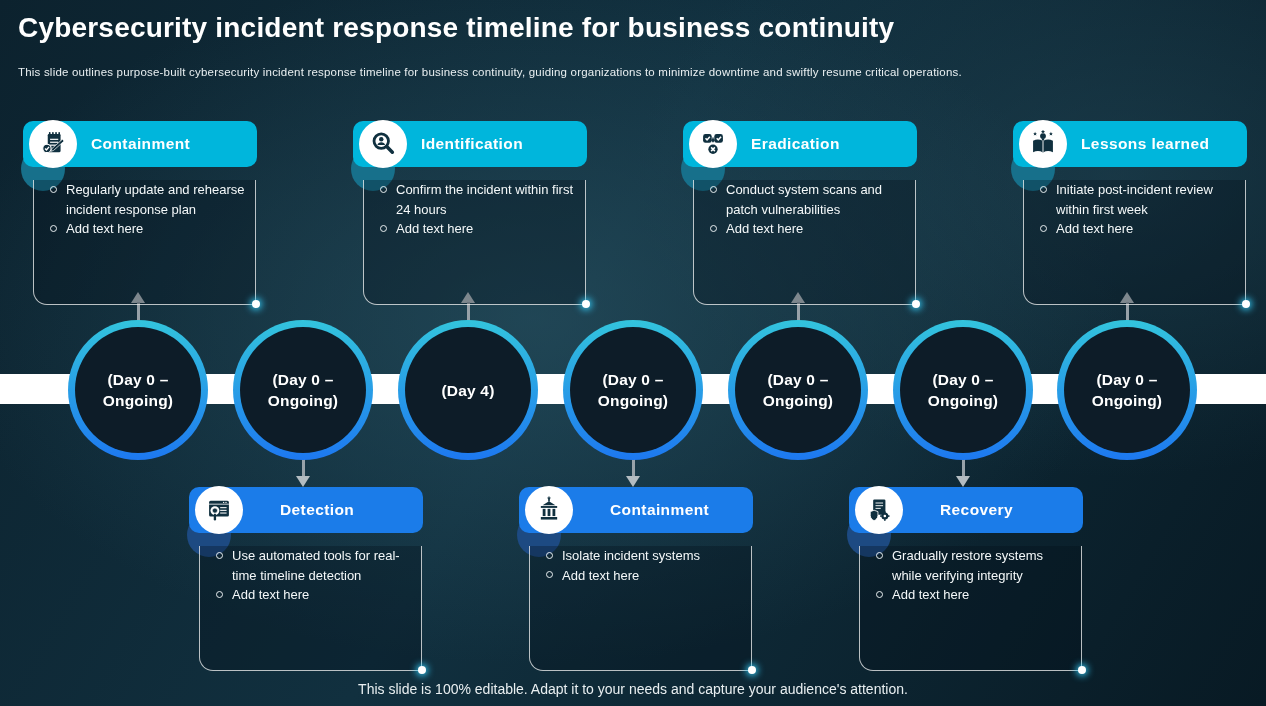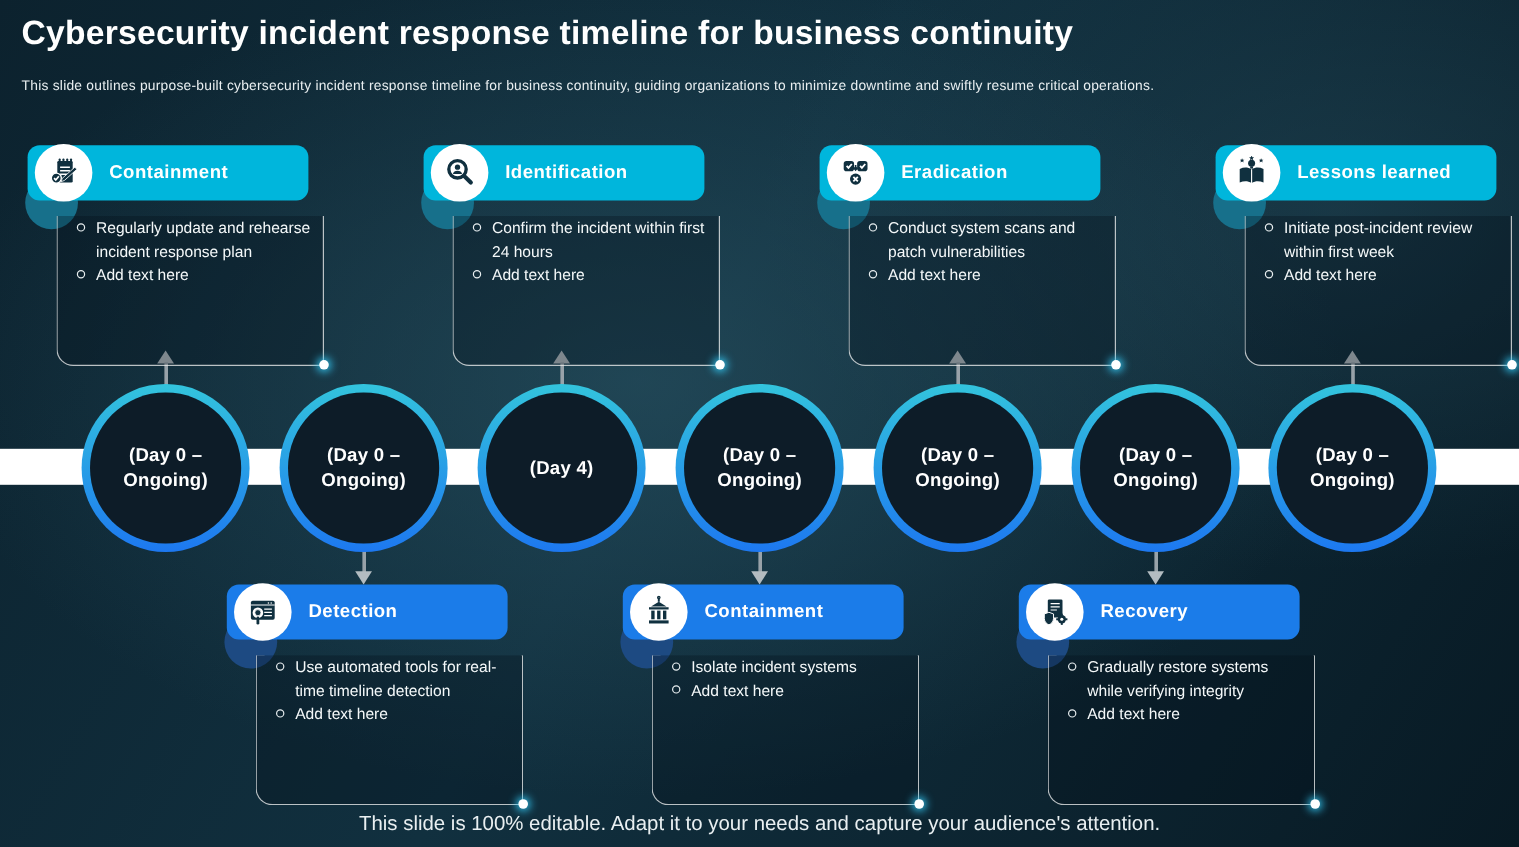--- a/index.html
+++ b/index.html
@@ -6,42 +6,42 @@
   body{
     width:1266px;height:706px;position:relative;overflow:hidden;
     font-family:"Liberation Sans",sans-serif;color:#fff;
     background:
       radial-gradient(ellipse 950px 560px at 42% 45%, rgba(45,88,104,.55), rgba(45,88,104,0) 62%),
       radial-gradient(ellipse 800px 500px at 88% 25%, rgba(36,74,90,.5), rgba(36,74,90,0) 60%),
       linear-gradient(120deg,#0c222e 0%, #11303f 45%, #081a24 100%);
   }
   .title{position:absolute;left:18px;top:12px;font-size:28px;font-weight:bold;letter-spacing:.2px;}
   .subtitle{position:absolute;left:18px;top:66px;font-size:11.5px;color:#e9eff1;letter-spacing:.2px;}
-  .footer{position:absolute;left:0;right:0;bottom:9px;text-align:center;font-size:17px;color:#e9eff1;}
+  .footer{position:absolute;left:0;right:0;bottom:9px;text-align:center;font-size:14px;color:#e9eff1;}
 
   .band{position:absolute;left:0;top:374px;width:1266px;height:30px;background:var(--band,#ffffff);z-index:1;}
 
   .node{position:absolute;width:140px;height:140px;border-radius:50%;z-index:3;
     background:linear-gradient(180deg,var(--ring-top,#33c4dd) 0%,var(--ring-bottom,#1d78f0) 100%);
     display:flex;align-items:center;justify-content:center;}
   .node-inner{width:126px;height:126px;border-radius:50%;background:#0d1c28;
     display:flex;align-items:center;justify-content:center;text-align:center;
     font-weight:bold;font-size:15.5px;line-height:21px;white-space:pre-line;letter-spacing:.2px;}
 
   .card{position:absolute;width:234px;z-index:4;}
   .card .header{position:relative;height:46px;border-radius:10px;display:flex;align-items:center;z-index:2;}
   .card.cyan .header{background:var(--accent-cyan,#00b6dc);}
-  .card.blue .header{background:var(--accent-blue,#1b7ce9);}
+  .card.blue .header{background:var(--accent-blue,#1b7ce9);padding-left:23px;}
   .shadow-circle{position:absolute;width:44px;height:44px;border-radius:50%;top:26px;left:-2px;z-index:0;}
   .card.cyan .shadow-circle{background:#17708b;}
   .card.blue .shadow-circle{background:#1d4a82;}
   .icon-circle{position:absolute;left:6px;top:-1px;width:48px;height:48px;border-radius:50%;background:#ffffff;
     display:flex;align-items:center;justify-content:center;z-index:2;}
   .header-label{margin-left:68px;font-weight:bold;font-size:15.5px;letter-spacing:.4px;}
-  .body{position:relative;margin-left:24px;margin-top:0;width:223px;height:125px;box-sizing:border-box;
+  .body{position:relative;margin-left:10px;margin-top:0;width:223px;height:125px;box-sizing:border-box;
     border:1px solid rgba(255,255,255,.72);border-top:none;border-radius:0 0 3px 14px;
     background:rgba(4,14,22,.30);z-index:1;}
   .body ul{list-style:none;margin:13px 4px 0 0;padding:0 4px 0 14px;}
   .body li{position:relative;padding-left:18px;font-size:13px;line-height:19.5px;color:#f4f8f9;}
   .body li::before{content:"";position:absolute;left:2px;top:5.5px;width:7px;height:7px;
     border:1.3px solid #e8eef0;border-radius:50%;box-sizing:border-box;}
   .corner-dot{position:absolute;right:-5px;bottom:-4px;width:8px;height:8px;border-radius:50%;
     background:#ffffff;box-shadow:0 0 7px 2px rgba(53,210,255,.9);z-index:3;}
 
   .vline{position:absolute;width:3px;background:var(--connector-gray,#98a2a9);z-index:2;}

